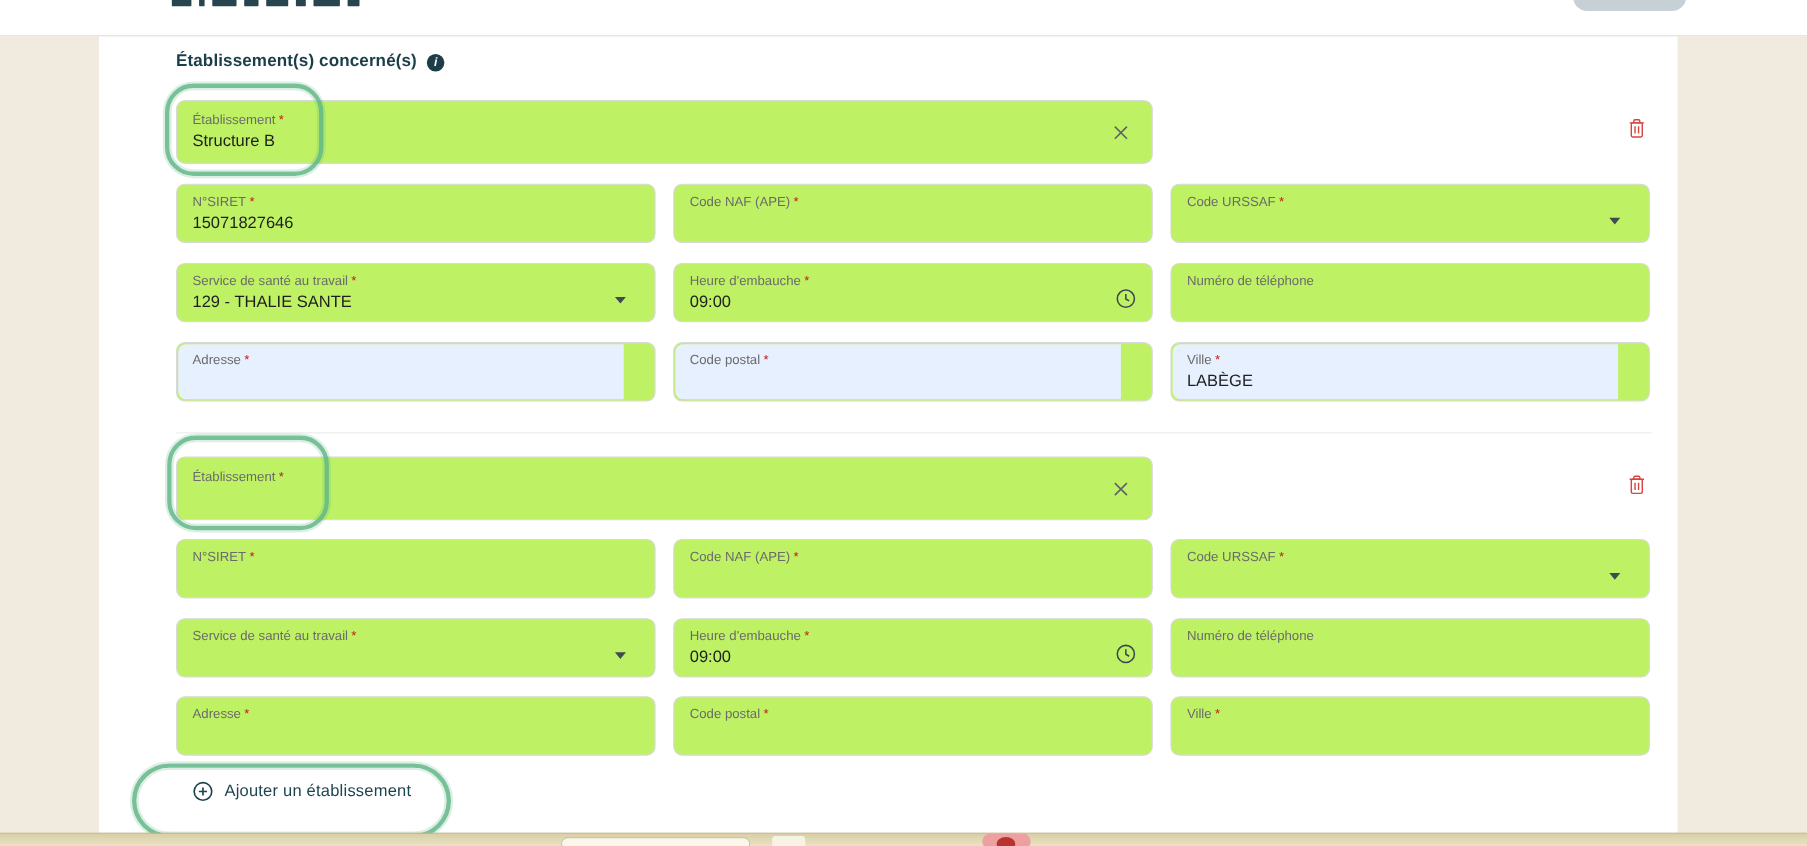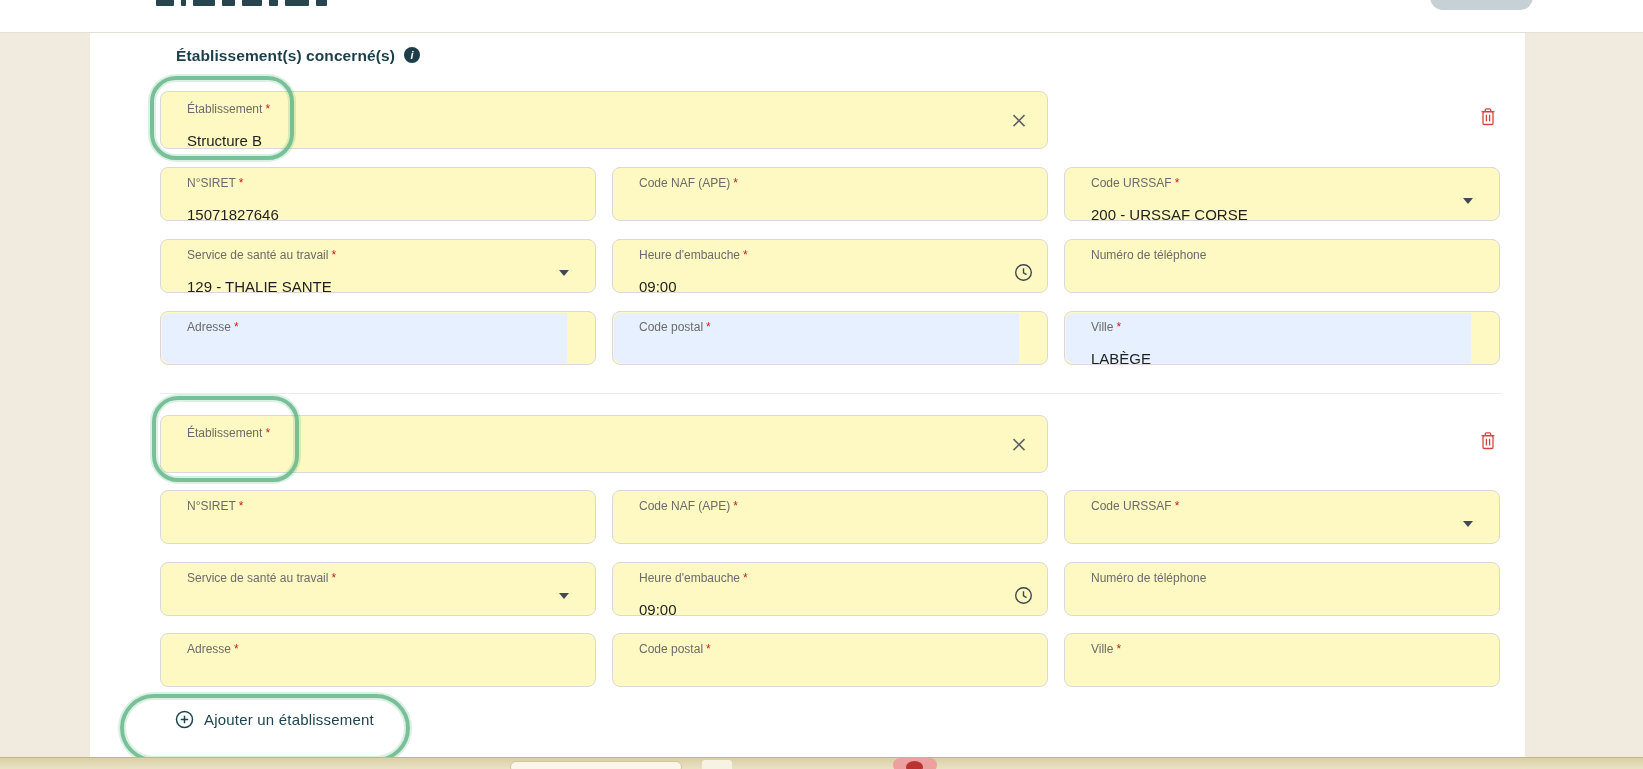--- a/index.html
+++ b/index.html
@@ -24,38 +24,38 @@
   .gray-pill {
     position: absolute; left: 1430px; top: -16px; width: 103px; height: 26px;
     background: #c7d0d4; border-radius: 14px;
   }
 
   
   .card {
     position: absolute; left: 90px; top: 33px; width: 1435px; height: 724px;
     background: #ffffff; padding: 14px 23px 0 70px; overflow: hidden;
   }
-  .section-title-row { display: flex; align-items: flex-start; gap: 9px; margin-left: 16px; }
+  .section-title-row { display: flex; align-items: flex-end; gap: 9px; }
   .section-title { font-size: 15.5px; font-weight: 700; color: #1b3f4a; letter-spacing: 0.1px; }
   .info-badge {
     width: 16px; height: 16px; border-radius: 50%; background: #1d3e48;
     color: #ffffff; font-size: 11px; font-weight: 700; font-style: italic;
     display: flex; align-items: center; justify-content: center; cursor: pointer;
   }
 
   .row { display: flex; gap: 16px; }
   .field {
     position: relative; flex: 0 0 436px; height: 54px;
-    border: 1px solid #d9d9d9; border-radius: 8px; background: #fef9c3;
-    padding: 8px 26px 0;
+    border: 1px solid #d9d9d9; border-radius: 8px; background: #bef264;
+    padding: 8px 14px 0;
   }
   .field.wide { flex: 0 0 888px; height: 58px; padding-top: 10px; }
   .flabel { position: relative; z-index: 1; font-size: 12px; color: #6b6b6b; }
   .req { color: #c5221f; margin-left: 3px; }
-  .fvalue { position: relative; z-index: 1; font-size: 15px; color: #1f1f1f; margin-top: 16px; white-space: nowrap; }
+  .fvalue { position: relative; z-index: 1; font-size: 15px; color: #1f1f1f; margin-top: 4px; white-space: nowrap; }
   .autofill::before {
     content: ""; position: absolute; top: 1px; bottom: 1px; left: 1px; right: 28px;
     background: #e7f0fe; border-radius: 7px 0 0 7px;
   }
   .clear-btn {
     position: absolute; right: 20px; top: 50%; transform: translateY(-46%);
     width: 16px; height: 16px; cursor: pointer; z-index: 1;
   }
   .caret {
     position: absolute; right: 26px; bottom: 16px; width: 0; height: 0; cursor: pointer;
@@ -156,21 +156,20 @@
   <div class="row" style="margin-top:18px">
     <div class="field">
       <div class="flabel"><span>N°SIRET</span><span class="req">*</span></div>
       <div class="fvalue">15071827646</div>
     </div>
     <div class="field">
       <div class="flabel"><span>Code NAF (APE)</span><span class="req">*</span></div>
     </div>
     <div class="field">
       <div class="flabel"><span>Code URSSAF</span><span class="req">*</span></div>
-      <div class="fvalue">200 - URSSAF CORSE</div>
       <span class="caret"></span>
     </div>
   </div>
 
   <div class="row" style="margin-top:18px">
     <div class="field">
       <div class="flabel"><span>Service de santé au travail</span><span class="req">*</span></div>
       <div class="fvalue">129 - THALIE SANTE</div>
       <span class="caret"></span>
     </div>

